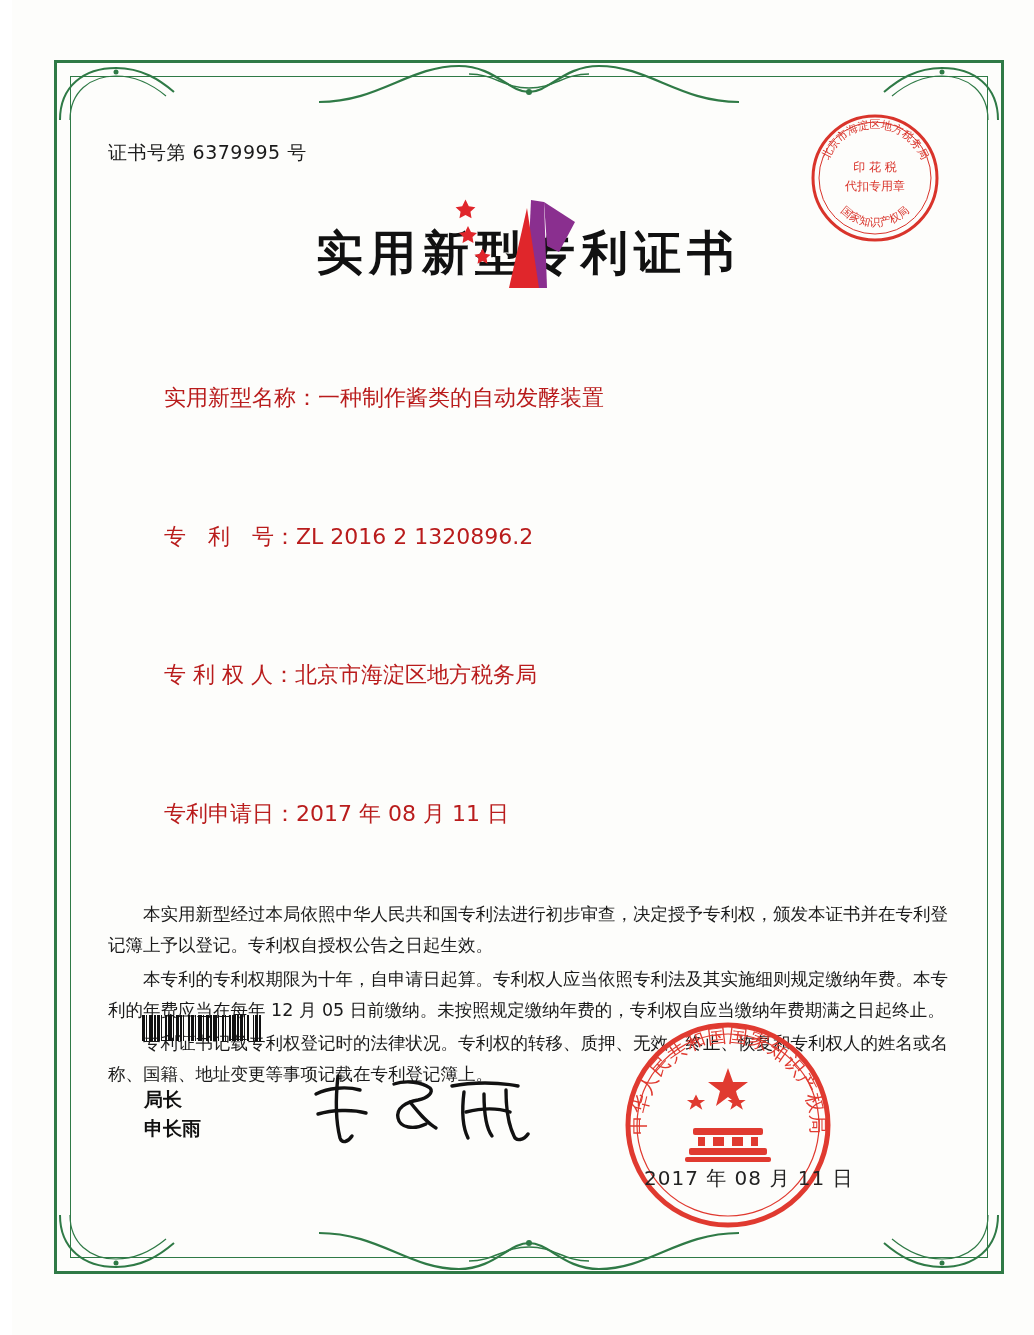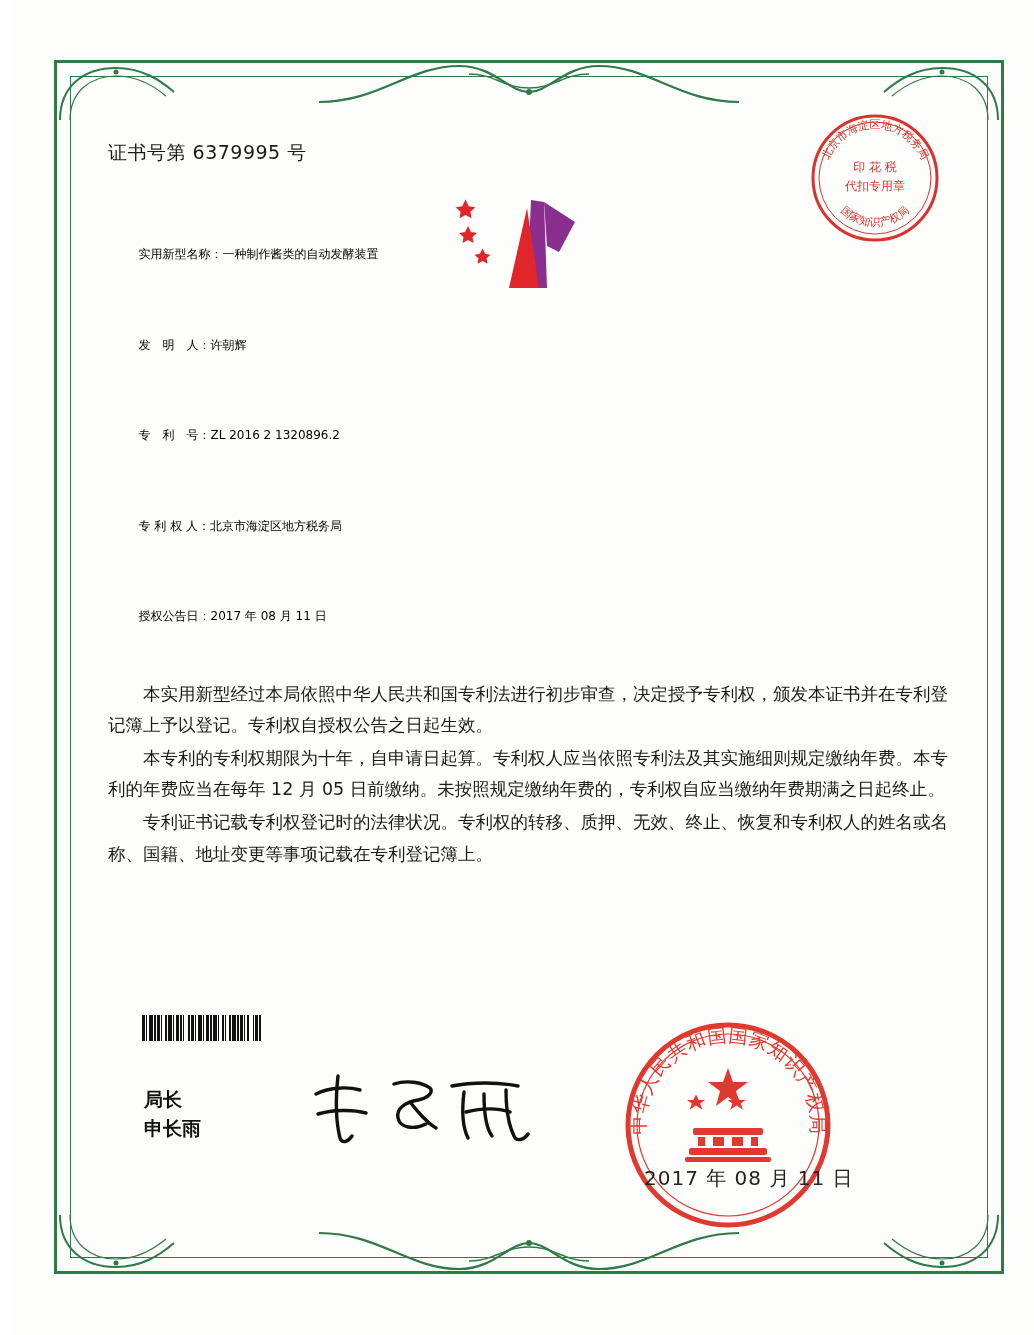--- a/index.html
+++ b/index.html
@@ -99,24 +99,24 @@
     letter-spacing: 6px;
     margin-top: 56px;
     color: #111;
     font-family: "DejaVu Serif", "Liberation Serif", serif;
   }
 
   .fields {
     margin-top: 60px;
   }
   .field-row {
-    font-size: 12px;
+    font-size: 22px;
     line-height: 1.6;
     margin-bottom: 33px;
-    color: #000000;
+    color: #b91c1c;
     white-space: pre;
   }
 
   .paragraphs {
     margin-top: 30px;
     font-size: 17.5px;
     line-height: 1.78;
     text-align: justify;
     color: #1a1a1a;
   }
@@ -243,36 +243,34 @@
 
     <svg class="logo" viewBox="0 0 170 120">
       <polygon points="88,12 101,14 104,100 84,100" fill="#8a2f8f"></polygon>
       <polygon points="101,14 132,34 116,64 104,58" fill="#8a2f8f"></polygon>
       <polygon points="84,20 96,100 66,100" fill="#e0262b"></polygon>
       <polygon points="30,32 36,44 48,46 39,54 41,66 30,60 19,66 21,54 12,46 24,44" fill="#e0262b" transform="translate(6,-6) scale(0.55)"></polygon>
       <polygon points="30,32 36,44 48,46 39,54 41,66 30,60 19,66 21,54 12,46 24,44" fill="#e0262b" transform="translate(10,22) scale(0.5)"></polygon>
       <polygon points="30,32 36,44 48,46 39,54 41,66 30,60 19,66 21,54 12,46 24,44" fill="#e0262b" transform="translate(26,46) scale(0.45)"></polygon>
     </svg>
 
+    <div class="title cn">实用新型专利证书</div>
 
     <div class="fields">
       <div class="field-row cn">
         <span>实用新型名称：</span><span>一种制作酱类的自动发酵装置</span>
-      </div>
-      <div class="field-row cn">
-        <span>发　明　人：</span><span>许朝辉</span>
       </div>
       <div class="field-row cn">
         <span>专　利　号：</span><span>ZL 2016 2 1320896.2</span>
       </div>
       <div class="field-row cn">
         <span>专 利 权 人：</span><span>北京市海淀区地方税务局</span>
       </div>
       <div class="field-row cn">
-        <span>授权公告日：</span><span>2017 年 08 月 11 日</span>
+        <span>专利申请日：</span><span>2017 年 08 月 11 日</span>
       </div>
     </div>
 
     <div class="paragraphs cn">
       <p>本实用新型经过本局依照中华人民共和国专利法进行初步审查，决定授予专利权，颁发本证书并在专利登记簿上予以登记。专利权自授权公告之日起生效。</p>
       <p>本专利的专利权期限为十年，自申请日起算。专利权人应当依照专利法及其实施细则规定缴纳年费。本专利的年费应当在每年 12 月 05 日前缴纳。未按照规定缴纳年费的，专利权自应当缴纳年费期满之日起终止。</p>
       <p>专利证书记载专利权登记时的法律状况。专利权的转移、质押、无效、终止、恢复和专利权人的姓名或名称、国籍、地址变更等事项记载在专利登记簿上。</p>
     </div>
 
   </div>

